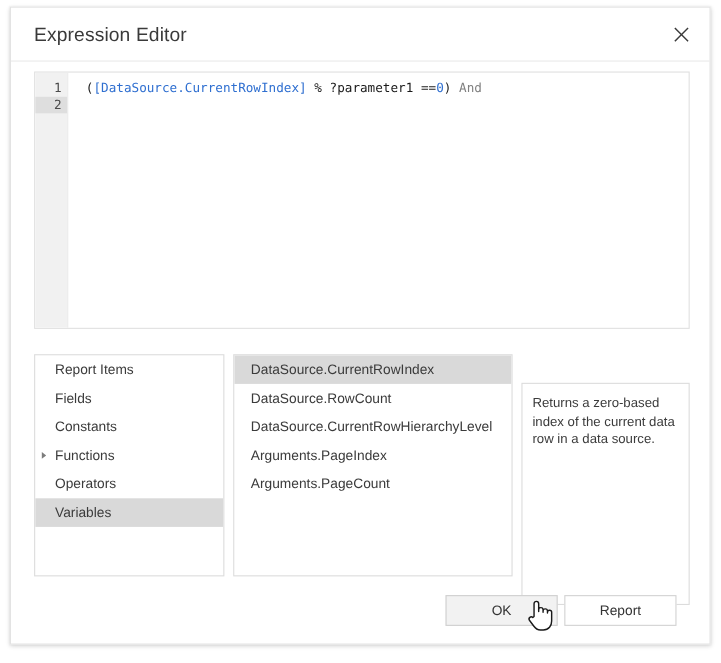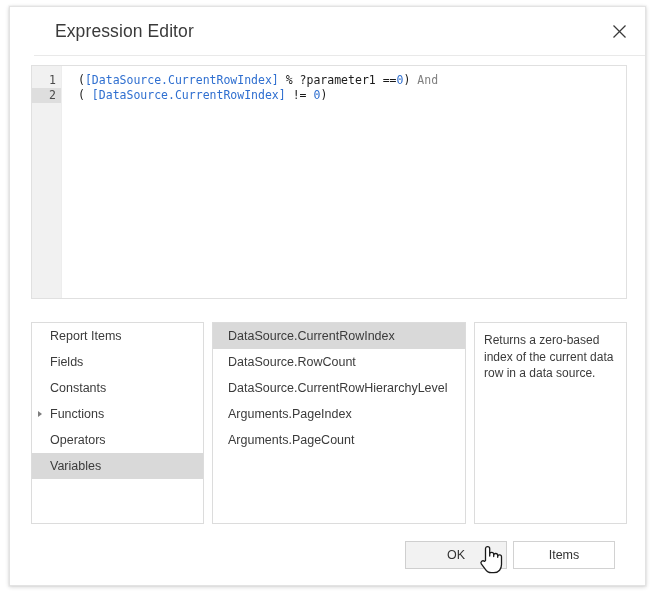--- a/index.html
+++ b/index.html
@@ -26,21 +26,20 @@
     box-shadow: 0 1px 4px rgba(0,0,0,0.18), 0 0 0 1px rgba(0,0,0,0.02);
     box-sizing: border-box;
   }
 
   
   .titlebar {
     position: relative;
     height: 49px;
     border-bottom: 1px solid #e9e9e9;
     box-sizing: border-box;
-    margin-left: 24px;
   }
   .dialog-title {
     position: absolute;
     left: 21px;
     top: 14px;
     font-size: 17.5px;
     color: #3a3a3a;
     letter-spacing: 0.1px;
     white-space: nowrap;
   }
@@ -121,21 +120,21 @@
     position: absolute;
     top: 0;
     height: 202px;
     border: 1px solid #dcdcdc;
     background: #ffffff;
     box-sizing: border-box;
     overflow: hidden;
   }
   .panel-categories { left: 0px;   width: 173px; }
   .panel-members    { left: 181px; width: 254px; }
-  .panel-desc       { left: 443px; width: 153px; }
+  .panel-desc       { left: 443px; width: 153px; margin-top: 26px; }
 
   .list-item {
     height: 26px;
     line-height: 26px;
     padding-left: 18px;
     font-size: 12.5px;
     color: #3b3b3b;
     position: relative;
     white-space: nowrap;
     cursor: default;
@@ -227,21 +226,20 @@
     </div>
   </div>
 
   <div class="editor">
     <div class="gutter" id="gutter">
         <div class="ln">1</div>
         <div class="ln active">2</div>
       </div>
     <div class="code" id="code">
         <div class="cl"><span class="tok-plain">(</span><span class="tok-ref">[DataSource.CurrentRowIndex]</span><span class="tok-plain"> % ?parameter1 ==</span><span class="tok-num">0</span><span class="tok-plain">)</span><span class="tok-kw"> And</span></div>
-        <div class="cl"><span class="tok-plain">( </span><span class="tok-ref">[DataSource.CurrentRowIndex]</span><span class="tok-plain"> != </span><span class="tok-num">0</span><span class="tok-plain">)</span></div>
       </div>
   </div>
 
   <div class="panels">
 
     <div class="panel panel-categories" id="cat-list">
         <div class="list-item"><span>Report Items</span></div>
         <div class="list-item"><span>Fields</span></div>
         <div class="list-item"><span>Constants</span></div>
         <div class="list-item"><span class="expander"></span><span>Functions</span></div>
@@ -258,21 +256,21 @@
       </div>
 
     <div class="panel panel-desc">
       <div class="desc-text">Returns a zero-based index of the current data row in a data source.</div>
     </div>
 
   </div>
 
   <div class="footer">
     <div class="btn btn-ok">OK</div>
-    <div class="btn btn-cancel">Items</div>
+    <div class="btn btn-cancel">Report</div>
   </div>
 
 </div>
 
 <div class="cursor">
   <svg width="26" height="32" viewBox="0 0 26 32">
     <path d="M7.5 17.5 V5.8 a2.1 2.1 0 0 1 4.2 0 V13 v-1.6 a2.0 2.0 0 0 1 4.0 0 V13.6 v-1.1 a2.0 2.0 0 0 1 4.0 0 V14.3 v-0.6 a1.9 1.9 0 0 1 3.8 0 V21.5 c0 4.4 -2.6 8.2 -7.6 8.2 h-2.6 c-3.0 0 -4.6 -1.4 -6.1 -3.6 L3.3 20.9 a2.0 2.0 0 0 1 3.1 -2.5 z" fill="#ffffff" stroke="#1a1a1a" stroke-width="1.3" stroke-linejoin="round"></path>
   </svg>
 </div>
 

